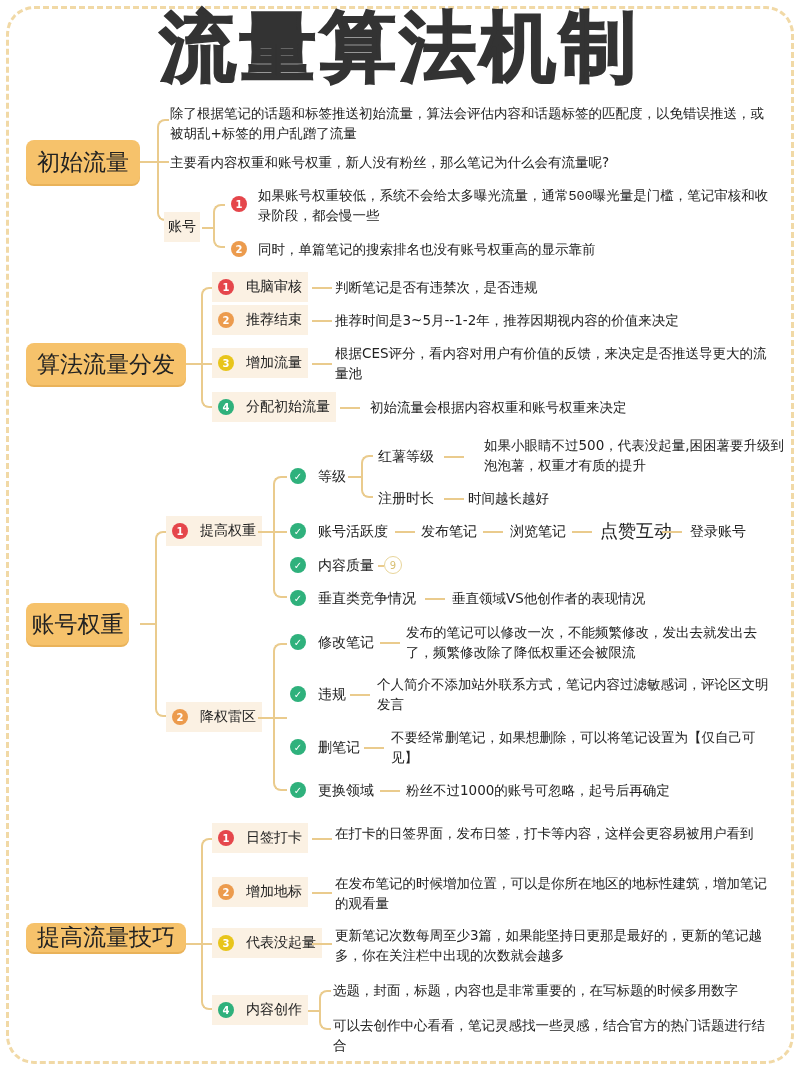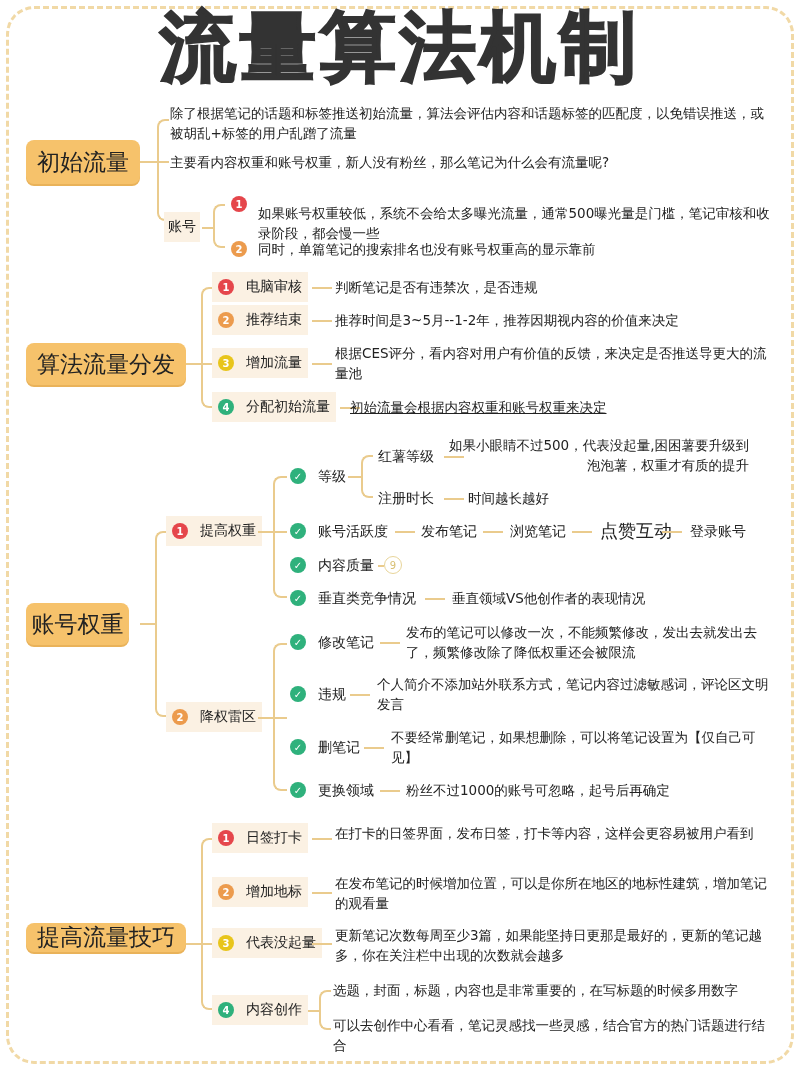--- a/index.html
+++ b/index.html
@@ -60,21 +60,21 @@
   <div class="br" style="left:157px;top:119px;width:12px;height:102px;"></div>
   <div class="ln" style="left:157px;top:161px;width:12px;height:2px;"></div>
   <div class="t wrap" style="left:170px;top:103px;width:600px;">除了根据笔记的话题和标签推送初始流量，算法会评估内容和话题标签的匹配度，以免错误推送，或被胡乱+标签的用户乱蹭了流量</div>
   <div class="t" style="left:170px;top:152px;">主要看内容权重和账号权重，新人没有粉丝，那么笔记为什么会有流量呢?</div>
   <div class="sub" style="left:164px;top:212px;height:30px;padding:0 4px;">
     <span>账号</span>
   </div>
   <div class="ln" style="left:202px;top:227px;width:12px;height:2px;"></div>
   <div class="br" style="left:213px;top:204px;width:12px;height:44px;"></div>
   <span class="badge b-red" style="position:absolute;left:231px;top:196px;">1</span>
-  <div class="t wrap" style="left:258px;top:203px;width:515px;">如果账号权重较低，系统不会给太多曝光流量，通常500曝光量是门槛，笔记审核和收录阶段，都会慢一些</div>
+  <div class="t wrap" style="left:258px;top:187px;width:515px;font-family:Liberation Mono, monospace;">如果账号权重较低，系统不会给太多曝光流量，通常500曝光量是门槛，笔记审核和收录阶段，都会慢一些</div>
   <span class="badge b-orange" style="position:absolute;left:231px;top:241px;">2</span>
   <div class="t" style="left:258px;top:239px;">同时，单篇笔记的搜索排名也没有账号权重高的显示靠前</div>
 </div>
 
 <div>
   <div class="topic" style="left:26px;top:343px;width:160px;height:42px;">算法流量分发</div>
   <div class="ln" style="left:186px;top:363px;width:16px;height:2px;"></div>
   <div class="br" style="left:201px;top:287px;width:12px;height:121px;"></div>
   <div class="ln" style="left:201px;top:363px;width:12px;height:2px;"></div>
 
@@ -97,21 +97,21 @@
     <span>增加流量</span>
   </div>
   <div class="ln" style="left:312px;top:363px;width:20px;height:2px;"></div>
   <div class="t wrap" style="left:335px;top:343px;width:440px;">根据CES评分，看内容对用户有价值的反馈，来决定是否推送导更大的流量池</div>
 
   <div class="sub" style="left:212px;top:392px;">
     <span class="badge b-green">4</span>
     <span>分配初始流量</span>
   </div>
   <div class="ln" style="left:340px;top:407px;width:20px;height:2px;"></div>
-  <div class="t" style="left:350px;top:397px;text-decoration:underline;">初始流量会根据内容权重和账号权重来决定</div>
+  <div class="t" style="left:370px;top:397px;">初始流量会根据内容权重和账号权重来决定</div>
 </div>
 
 <div>
   <div class="topic" style="left:26px;top:603px;width:103px;height:42px;">账号权重</div>
   <div class="ln" style="left:140px;top:623px;width:16px;height:2px;"></div>
   <div class="br" style="left:155px;top:531px;width:12px;height:186px;"></div>
 
   <div class="sub" style="left:166px;top:516px;">
     <span class="badge b-red">1</span>
     <span>提高权重</span>
@@ -119,21 +119,21 @@
   <div class="ln" style="left:258px;top:531px;width:16px;height:2px;"></div>
   <div class="br" style="left:273px;top:476px;width:14px;height:122px;"></div>
   <div class="ln" style="left:273px;top:531px;width:14px;height:2px;"></div>
 
   <div class="check" style="left:290px;top:468px;">✓</div>
   <div class="t" style="left:318px;top:466px;font-size:14px;">等级</div>
   <div class="ln" style="left:348px;top:476px;width:14px;height:2px;"></div>
   <div class="br" style="left:361px;top:455px;width:12px;height:43px;"></div>
   <div class="t" style="left:378px;top:446px;font-size:14px;">红薯等级</div>
   <div class="ln" style="left:444px;top:456px;width:20px;height:2px;"></div>
-  <div class="t wrap" style="left:444px;top:435px;width:305px;text-align:right;">如果小眼睛不过500，代表没起量,困困薯要升级到泡泡薯，权重才有质的提升</div>
+  <div class="t wrap" style="left:484px;top:435px;width:305px;">如果小眼睛不过500，代表没起量,困困薯要升级到泡泡薯，权重才有质的提升</div>
   <div class="t" style="left:378px;top:488px;font-size:14px;">注册时长</div>
   <div class="ln" style="left:444px;top:498px;width:20px;height:2px;"></div>
   <div class="t" style="left:468px;top:488px;">时间越长越好</div>
 
   <div class="check" style="left:290px;top:523px;">✓</div>
   <div class="t" style="left:318px;top:521px;font-size:14px;">账号活跃度</div>
   <div class="ln" style="left:395px;top:531px;width:20px;height:2px;"></div>
   <div class="t" style="left:421px;top:521px;font-size:14px;">发布笔记</div>
   <div class="ln" style="left:483px;top:531px;width:20px;height:2px;"></div>
   <div class="t" style="left:510px;top:521px;font-size:14px;">浏览笔记</div>

